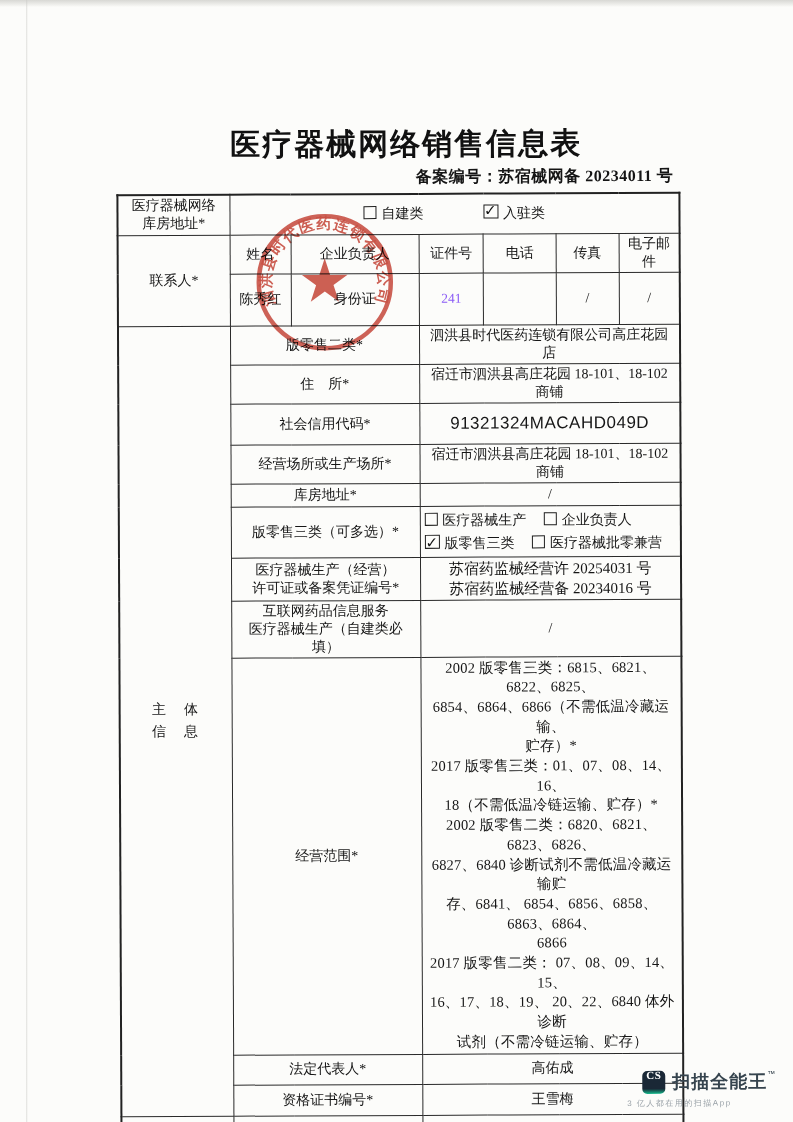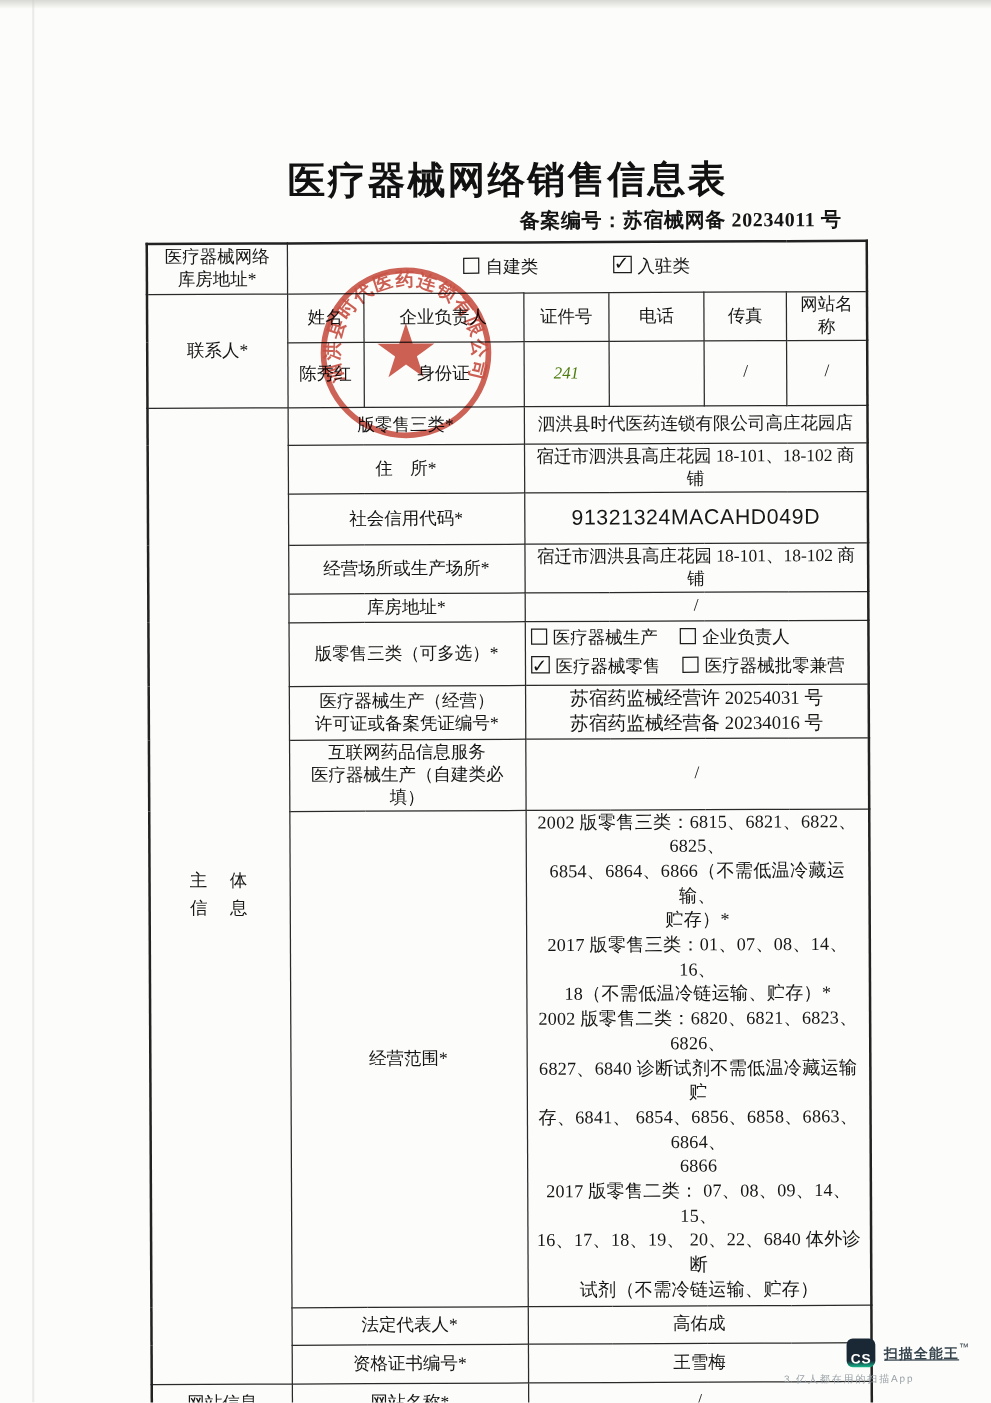--- a/index.html
+++ b/index.html
@@ -39,21 +39,21 @@
   tr.h6{height:41px}tr.h7{height:23px}tr.h8{height:23px}tr.h9{height:51px}tr.h10{height:40px}
   tr.h11{height:48px}tr.h12{height:241px}tr.h13{height:30px}tr.h14{height:31px}tr.h15{height:32px}
 
   .preline{white-space:pre-line;}
   .lab{font-weight:400;}
   td.val-left{text-align:left;padding-left:7px;}
   td.scope-cell{text-align:left;vertical-align:top;padding:3px 2px 2px 7px;
     font-size:14.5px;line-height:19.7px;letter-spacing:.2px;}
   td.code-cell{font-family:"Liberation Sans", sans-serif;font-size:17px;letter-spacing:.5px;}
   td.lic-cell{text-align:left;padding-left:8px;font-size:15px;line-height:20px;}
-  td.idnum-cell{vertical-align:top;padding-top:3px;font-size:13.5px;color:#4d7c0f;font-style:italic;}
+  td.idnum-cell{vertical-align:top;padding-top:3px;font-size:13.5px;color:#8b5cf6;}
 
   .cb{display:inline-block;width:11px;height:11px;border:1.5px solid #1d1d1d;
     vertical-align:-1px;margin-right:5px;position:relative;background:transparent;}
   .cb.checked{width:13px;height:12px;}
   .cb.checked::after{
     content:"\2713";position:absolute;left:0px;top:-4px;font-size:15px;font-weight:700;color:#111;
     font-family:"DejaVu Sans", sans-serif;}
   .opt{white-space:nowrap;}
   .opts-row1 .opt{margin:0 28px;}
   .bt-line{text-align:left;line-height:23px;white-space:nowrap;}
@@ -64,23 +64,23 @@
   
   .stamp{position:absolute;left:244px;top:200px;width:164px;height:164px;
     mix-blend-mode:multiply;opacity:.88;pointer-events:none;}
 
   
   .wm{position:absolute;right:20px;bottom:12px;width:190px;text-align:center;
     font-family:"Liberation Sans", sans-serif;}
   .wm-row{display:flex;align-items:center;justify-content:flex-end;gap:7px;}
   .wm-badge{width:23px;height:23px;border-radius:5px;position:relative;
     background:linear-gradient(180deg,#1a2836 78%,#14b98c 100%);
-    display:flex;align-items:flex-end;justify-content:center;}
+    display:flex;align-items:flex-start;justify-content:center;font-family:Liberation Serif, serif;}
   .wm-badge span{color:#fff;font-size:11px;font-weight:700;letter-spacing:.5px;margin-top:-2px;}
-  .wm-name{font-size:11px;font-weight:700;color:#36444e;letter-spacing:1px;text-decoration:underline;}
+  .wm-name{font-size:18px;font-weight:700;color:#36444e;letter-spacing:1px;}
   .wm-tm{font-size:8px;color:#36444e;vertical-align:top;}
   .wm-tag{margin-top:4px;font-size:8px;color:#9aa2a8;letter-spacing:1.5px;padding-right:2px;}
 </style>
 </head>
 <body>
 
 <div class="scan-edge-top"></div>
 <div class="scan-edge-left"></div>
 
 <div class="sheet">
@@ -111,38 +111,38 @@
       </td>
     </tr>
 
     <tr class="h2">
       <td rowspan="2"><span>联系人*</span></td>
       <td>姓名</td>
       <td>企业负责人</td>
       <td>证件号</td>
       <td>电话</td>
       <td>传真</td>
-      <td>网站名称</td>
+      <td>电子邮件</td>
     </tr>
 
     <tr class="h3">
       <td>陈秀红</td>
       <td>身份证</td>
       <td class="idnum-cell">241</td>
       <td></td>
       <td>/</td>
       <td>/</td>
     </tr>
 
     <tr class="h4">
       <td rowspan="11" class="subject-label">
         <div>主　体</div>
         <div>信　息</div>
       </td>
-      <td colspan="2">版零售三类*</td>
+      <td colspan="2">版零售二类*</td>
       <td colspan="4" class="val-left">泗洪县时代医药连锁有限公司高庄花园店</td>
     </tr>
 
     <tr class="h5">
       <td colspan="2">住　所*</td>
       <td colspan="4" class="val-left">宿迁市泗洪县高庄花园 18-101、18-102 商铺</td>
     </tr>
 
     <tr class="h6">
       <td colspan="2">社会信用代码*</td>
@@ -160,21 +160,21 @@
     </tr>
 
     <tr class="h9">
       <td colspan="2">版零售三类（可多选）*</td>
       <td colspan="4" class="val-left">
         <div class="bt-line">
           <span class="opt"><span class="cb"></span><span>医疗器械生产</span></span>
           <span class="opt"><span class="cb"></span><span>企业负责人</span></span>
         </div>
         <div class="bt-line">
-          <span class="opt"><span class="cb checked"></span><span>医疗器械零售</span></span>
+          <span class="opt"><span class="cb checked"></span><span>版零售三类</span></span>
           <span class="opt"><span class="cb"></span><span>医疗器械批零兼营</span></span>
         </div>
       </td>
     </tr>
 
     <tr class="h10">
       <td colspan="2">
             <div class="preline">医疗器械生产（经营）
 许可证或备案凭证编号*</div>
           </td>

